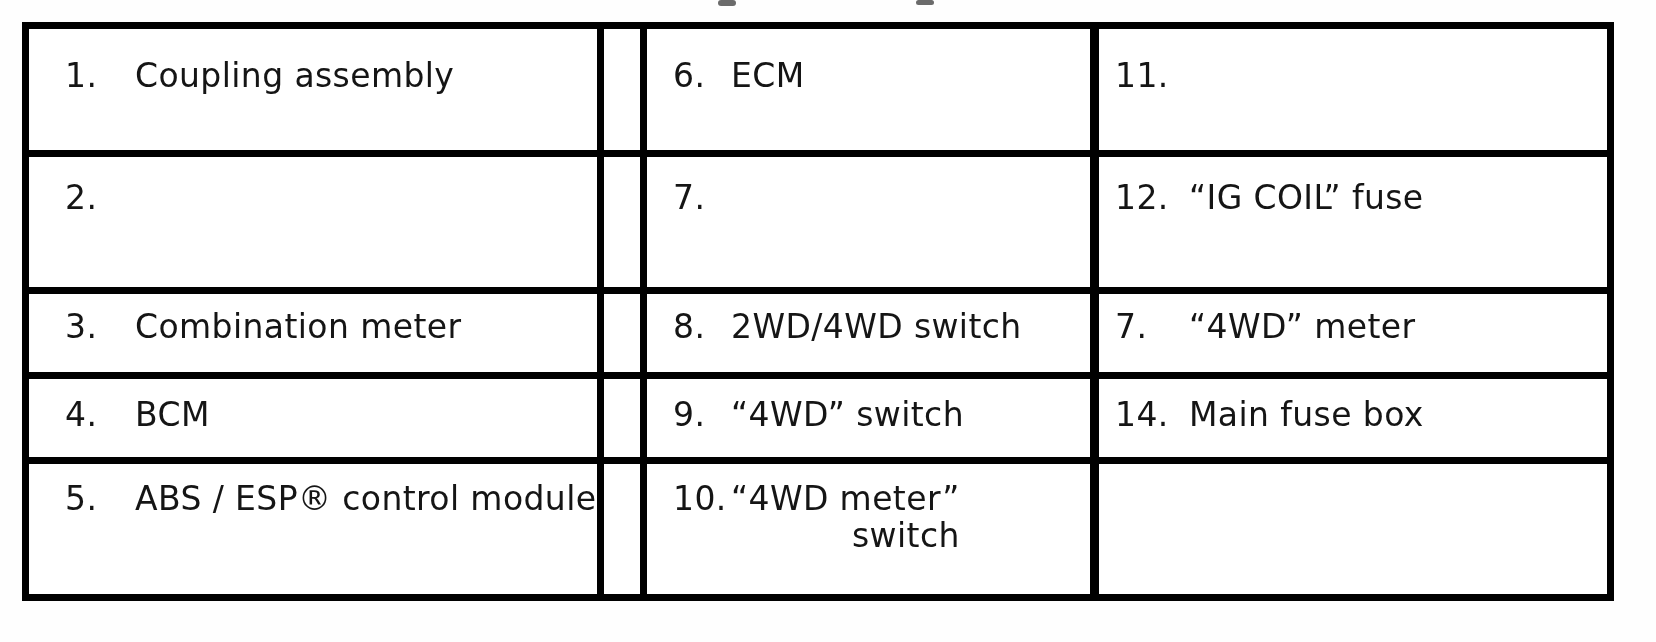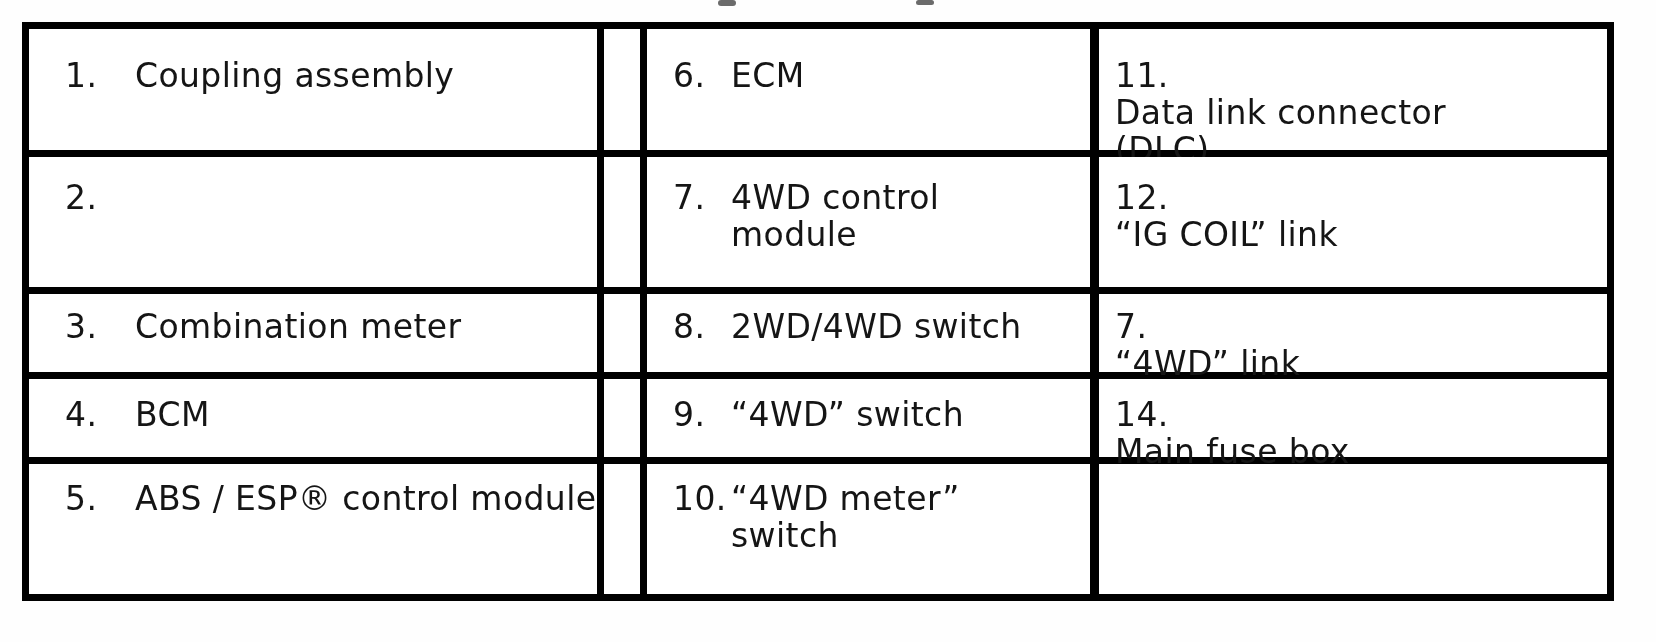--- a/index.html
+++ b/index.html
@@ -52,32 +52,32 @@
   .cell {
     display: flex;
     align-items: flex-start;
     color: #151515;
     font-size: 33px;
     line-height: 37px;
     letter-spacing: 0.4px;
   }
   .c1 { padding-left: 36px; }
   .c2 { padding-left: 26px; }
-  .c3 { padding-left: 16px; flex-direction: column; }
+  .c3 { padding-left: 16px; }
   .r1 { padding-top: 28px; }
   .r2 { padding-top: 22px; }
   .r3 { padding-top: 14px; }
   .r4 { padding-top: 17px; }
   .r5 { padding-top: 16px; }
 
   .num { flex: 0 0 auto; white-space: pre; }
   .c1 .num { width: 70px; }
   .c2 .num { width: 58px; }
   .c3 .num { width: 74px; }
-  .label { flex: 0 1 auto; white-space: pre; }
+  .label { flex: 0 1 auto; white-space: pre; text-align: right; }
 </style>
 </head>
 <body>
 
 <div id="stage">
 
   <div class="crop-artifact" style="left:718px; top:0; width:18px; height:6px;"></div>
   <div class="crop-artifact" style="left:916px; top:0; width:18px; height:5px;"></div>
 
   <div id="legend-table">
@@ -86,50 +86,46 @@
       <span class="num">1.</span>
       <span class="label">Coupling assembly</span>
     </div>
     <div class="gapcell"></div>
     <div class="cell c2 r1">
       <span class="num">6.</span>
       <span class="label">ECM</span>
     </div>
     <div class="cell c3 r1">
       <span class="num">11.</span>
-      <span class="label">Data link connector
-(DLC)</span>
     </div>
 
     <div class="cell c1 r2">
       <span class="num">2.</span>
     </div>
     <div class="gapcell"></div>
     <div class="cell c2 r2">
       <span class="num">7.</span>
-      <span class="label">4WD control
-module</span>
     </div>
     <div class="cell c3 r2">
       <span class="num">12.</span>
-      <span class="label">“IG COIL” link</span>
+      <span class="label">“IG COIL” fuse</span>
     </div>
 
     <div class="cell c1 r3">
       <span class="num">3.</span>
       <span class="label">Combination meter</span>
     </div>
     <div class="gapcell"></div>
     <div class="cell c2 r3">
       <span class="num">8.</span>
       <span class="label">2WD/4WD switch</span>
     </div>
     <div class="cell c3 r3">
       <span class="num">7.</span>
-      <span class="label">“4WD” link</span>
+      <span class="label">“4WD” meter</span>
     </div>
 
     <div class="cell c1 r4">
       <span class="num">4.</span>
       <span class="label">BCM</span>
     </div>
     <div class="gapcell"></div>
     <div class="cell c2 r4">
       <span class="num">9.</span>
       <span class="label">“4WD” switch</span>

